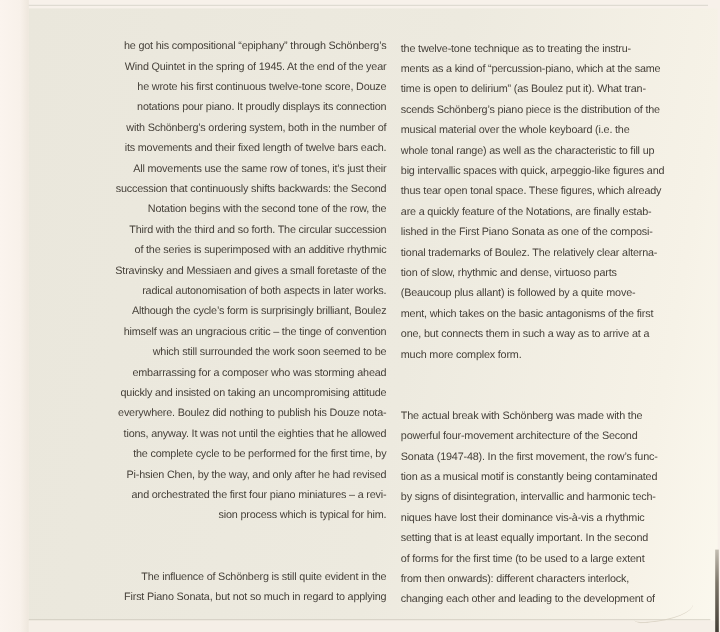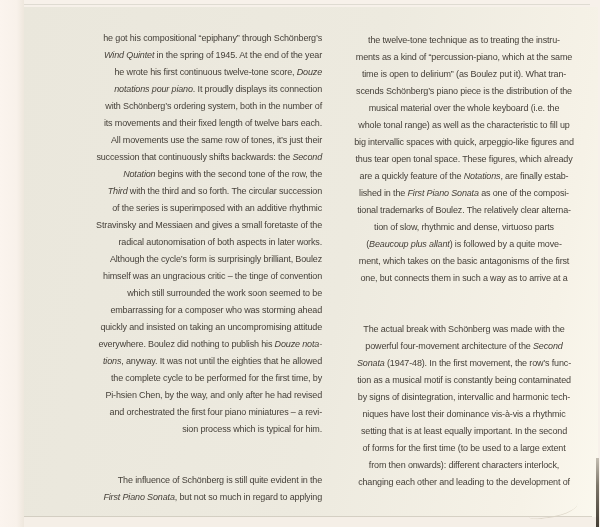--- a/index.html
+++ b/index.html
@@ -93,21 +93,20 @@
   }
   .line {
     height: 17px;
     line-height: 17px;
     white-space: pre;
   }
   .para + .para {
     margin-top: 34px;
   }
   .italic {
-    font-style: italic;
   }
 </style>
 </head>
 <body>
 
 <div class="page">
   <div class="column col-left" style="text-align: right;">
       <div class="para">
         <div class="line"><span>he got his compositional “epiphany” through Schönberg’s</span></div>
         <div class="line"><span class="italic">Wind Quintet</span><span> in the spring of 1945. At the end of the year</span></div>
@@ -132,37 +131,38 @@
         <div class="line"><span>the complete cycle to be performed for the first time, by</span></div>
         <div class="line"><span>Pi-hsien Chen, by the way, and only after he had revised</span></div>
         <div class="line"><span>and orchestrated the first four piano miniatures – a revi-</span></div>
         <div class="line"><span>sion process which is typical for him.</span></div>
       </div>
       <div class="para">
         <div class="line"><span>The influence of Schönberg is still quite evident in the</span></div>
         <div class="line"><span class="italic">First Piano Sonata</span><span>, but not so much in regard to applying</span></div>
       </div>
     </div>
-  <div class="column col-right" style="text-align: center;">
+  <div class="column col-right" style="text-align: left;">
       <div class="para">
         <div class="line"><span>the twelve-tone technique as to treating the instru-</span></div>
         <div class="line"><span>ments as a kind of “percussion-piano, which at the same</span></div>
         <div class="line"><span>time is open to delirium” (as Boulez put it). What tran-</span></div>
         <div class="line"><span>scends Schönberg’s piano piece is the distribution of the</span></div>
         <div class="line"><span>musical material over the whole keyboard (i.e. the</span></div>
         <div class="line"><span>whole tonal range) as well as the characteristic to fill up</span></div>
         <div class="line"><span>big intervallic spaces with quick, arpeggio-like figures and</span></div>
         <div class="line"><span>thus tear open tonal space. These figures, which already</span></div>
         <div class="line"><span>are a quickly feature of the </span><span class="italic">Notations</span><span>, are finally estab-</span></div>
         <div class="line"><span>lished in the </span><span class="italic">First Piano Sonata</span><span> as one of the composi-</span></div>
         <div class="line"><span>tional trademarks of Boulez. The relatively clear alterna-</span></div>
         <div class="line"><span>tion of slow, rhythmic and dense, virtuoso parts</span></div>
         <div class="line"><span>(</span><span class="italic">Beaucoup plus allant</span><span>) is followed by a quite move-</span></div>
         <div class="line"><span>ment, which takes on the basic antagonisms of the first</span></div>
         <div class="line"><span>one, but connects them in such a way as to arrive at a</span></div>
+        <div class="line"><span>much more complex form.</span></div>
       </div>
       <div class="para">
         <div class="line"><span>The actual break with Schönberg was made with the</span></div>
         <div class="line"><span>powerful four-movement architecture of the </span><span class="italic">Second</span></div>
         <div class="line"><span class="italic">Sonata</span><span> (1947-48). In the first movement, the row’s func-</span></div>
         <div class="line"><span>tion as a musical motif is constantly being contaminated</span></div>
         <div class="line"><span>by signs of disintegration, intervallic and harmonic tech-</span></div>
         <div class="line"><span>niques have lost their dominance vis-à-vis a rhythmic</span></div>
         <div class="line"><span>setting that is at least equally important. In the second</span></div>
         <div class="line"><span>of forms for the first time (to be used to a large extent</span></div>

